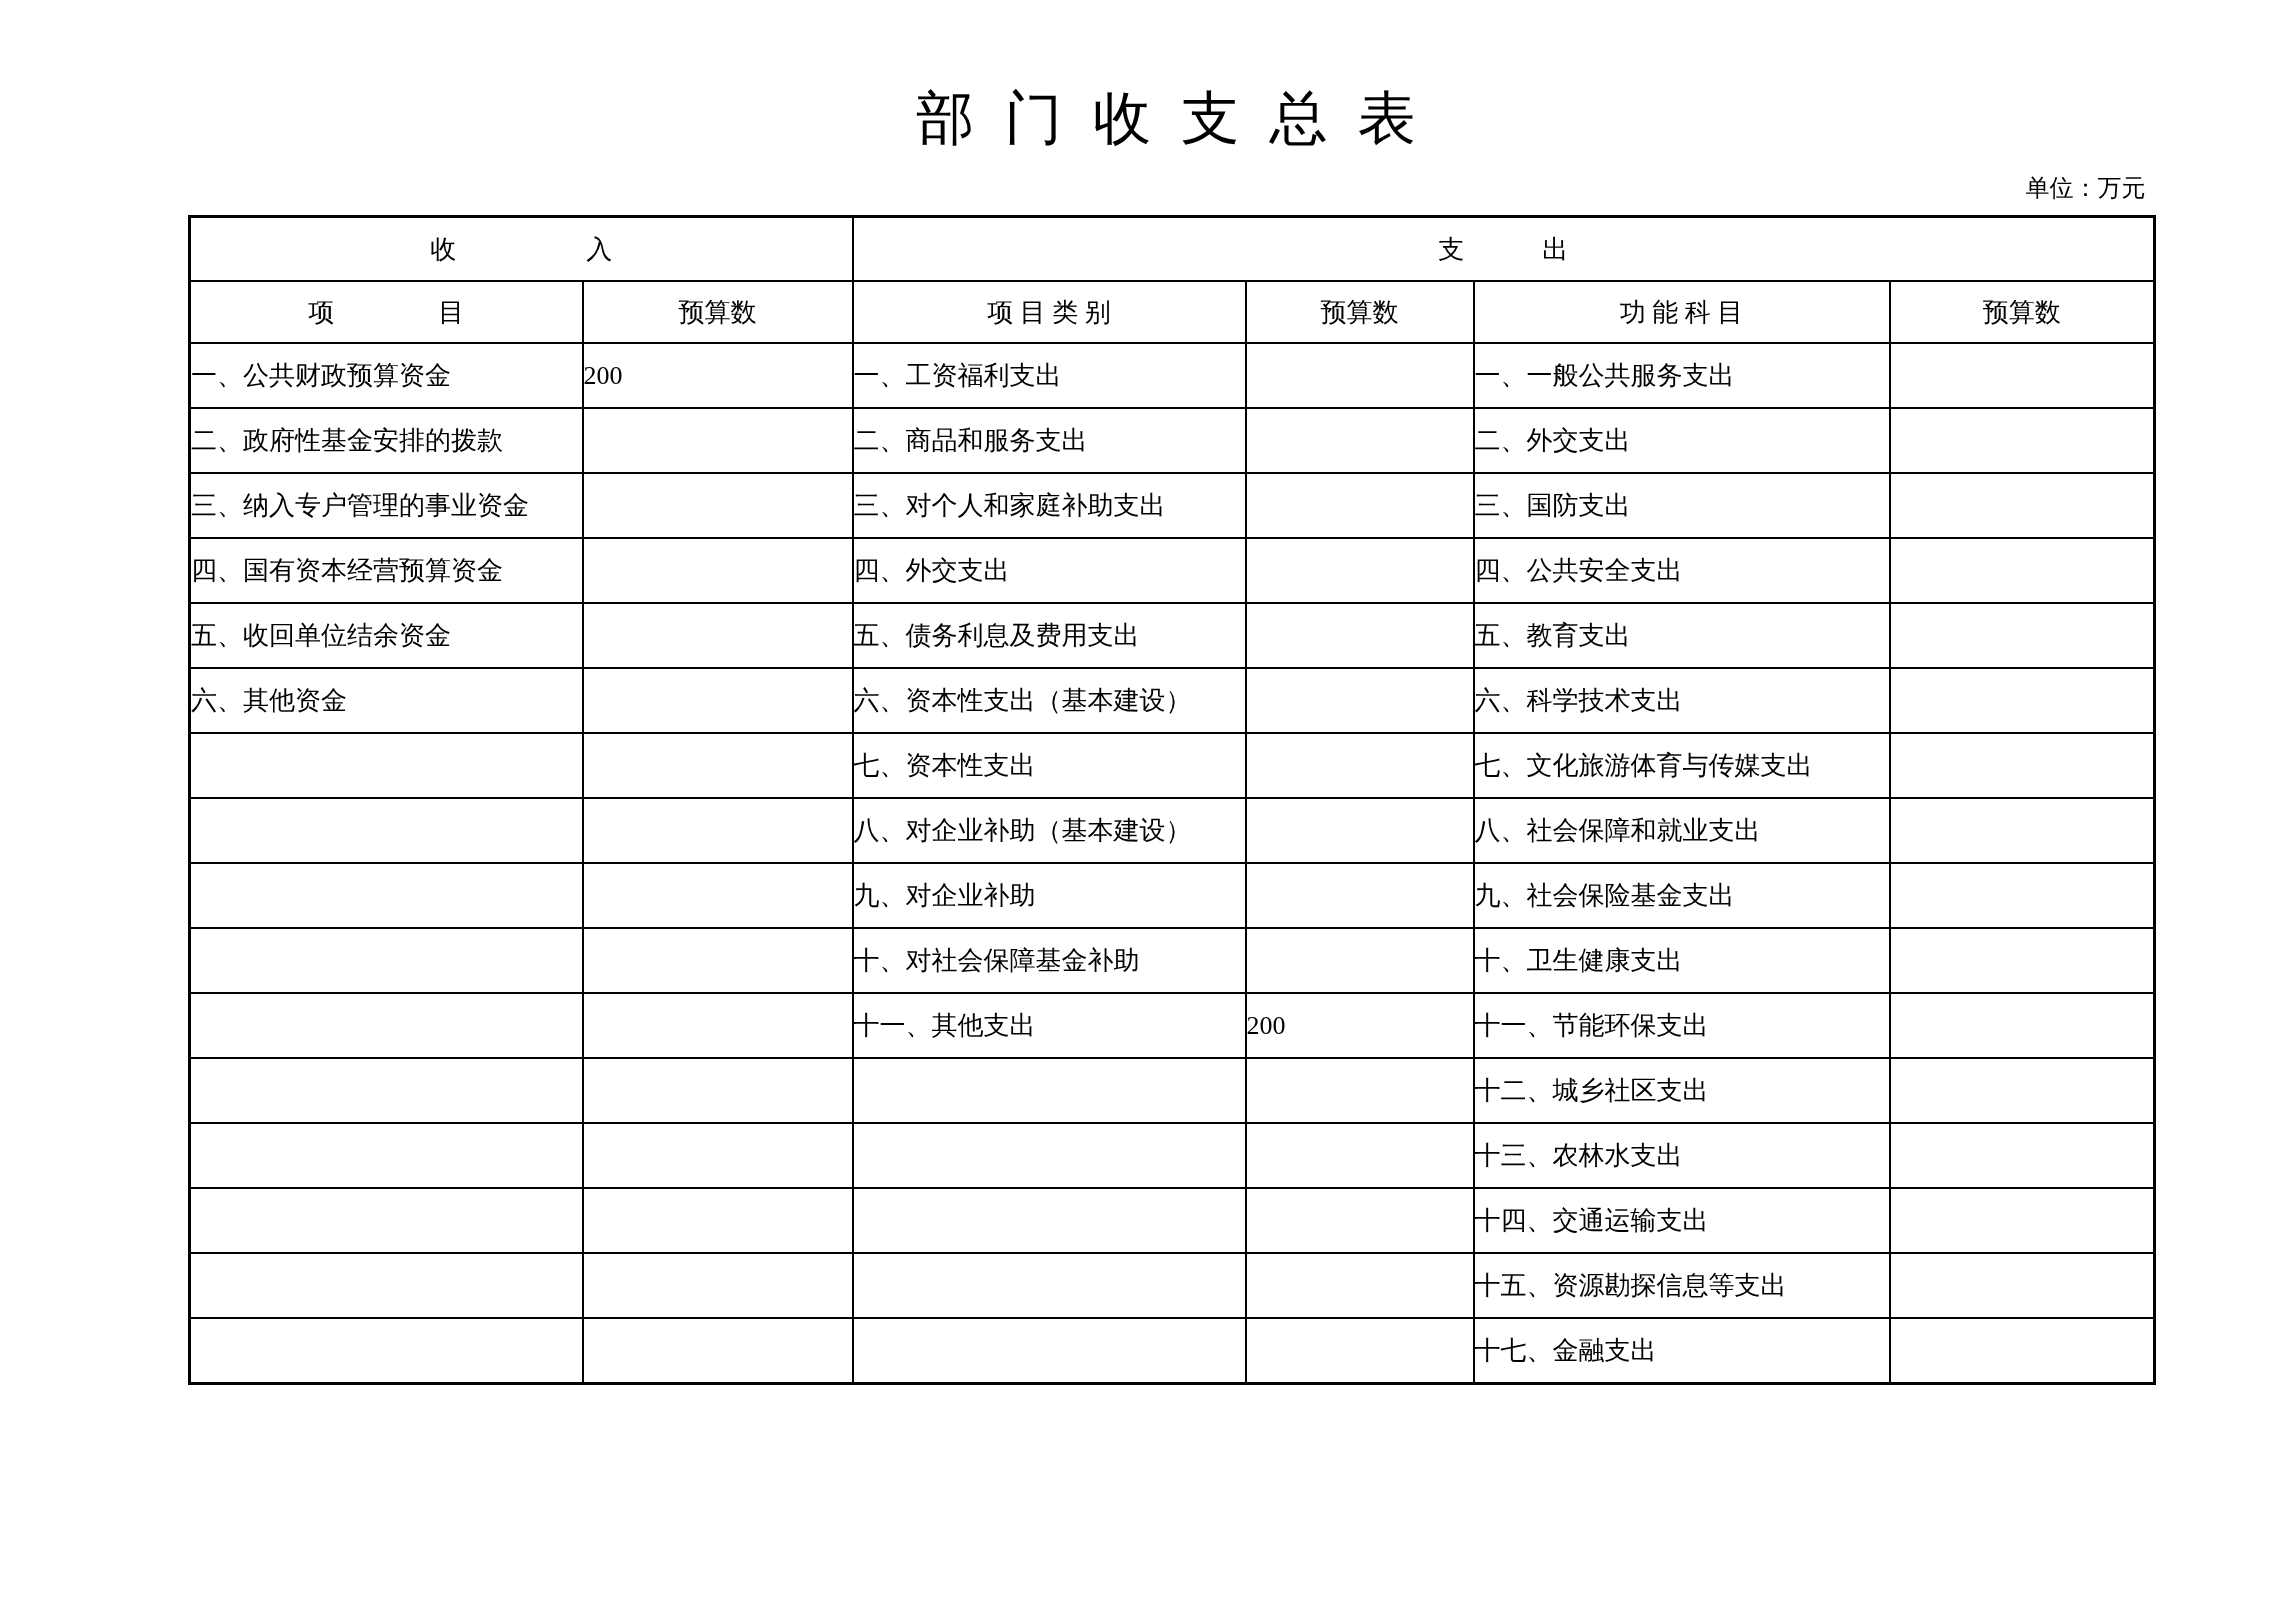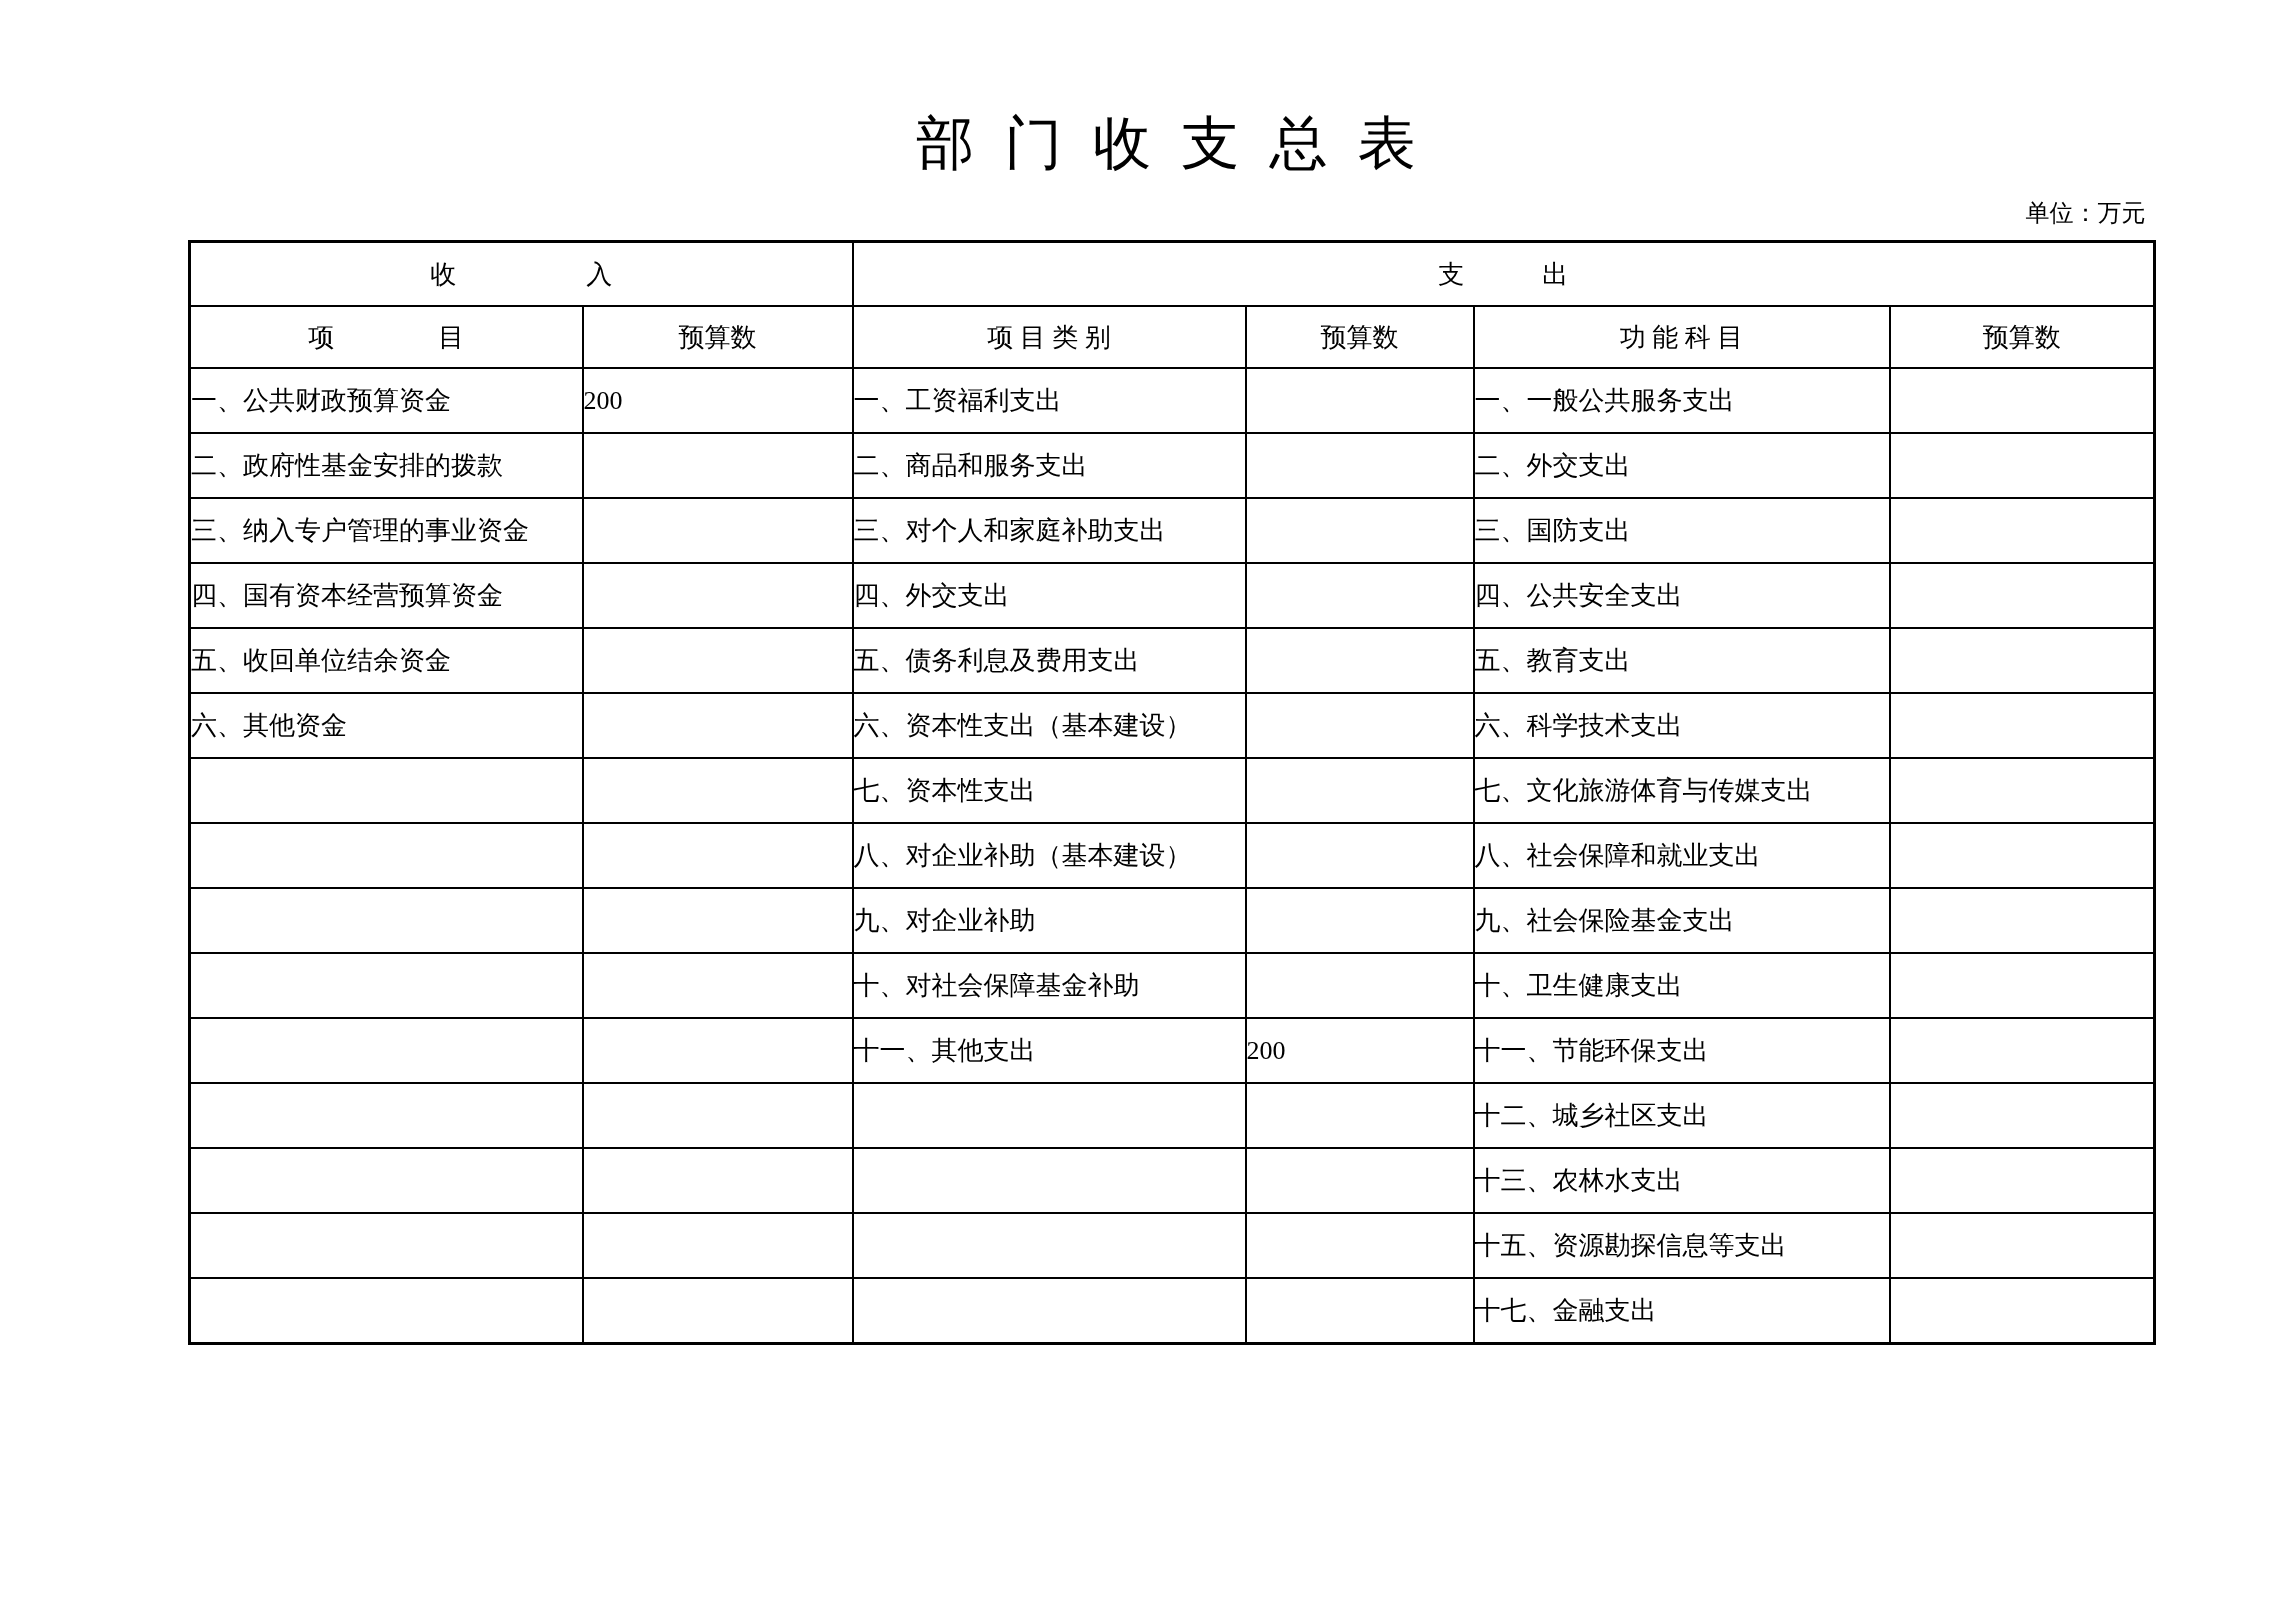--- a/index.html
+++ b/index.html
@@ -10,21 +10,21 @@
     font-family: "Liberation Serif", "DejaVu Serif", serif;
   }
   body {
     width: 2295px;
     height: 1623px;
     position: relative;
   }
   .sheet {
     width: 1964px;
     margin-left: 188px;
-    padding-top: 115px;
+    padding-top: 90px;
   }
   .page-title {
     margin: 0;
     font-size: 58px;
     font-weight: normal;
     text-align: center;
     letter-spacing: 7.9px;
     line-height: 1;
     white-space: pre;
   }
@@ -196,20 +196,28 @@
     <td class="cell item-cell"></td>
     <td class="cell num-cell"></td>
     <td class="cell item-cell">十三、农林水支出</td>
     <td class="cell num-cell"></td>
   </tr>
         <tr>
     <td class="cell item-cell"></td>
     <td class="cell num-cell"></td>
     <td class="cell item-cell"></td>
     <td class="cell num-cell"></td>
+    <td class="cell item-cell">十四、交通运输支出</td>
+    <td class="cell num-cell"></td>
+  </tr>
+        <tr>
+    <td class="cell item-cell"></td>
+    <td class="cell num-cell"></td>
+    <td class="cell item-cell"></td>
+    <td class="cell num-cell"></td>
     <td class="cell item-cell">十五、资源勘探信息等支出</td>
     <td class="cell num-cell"></td>
   </tr>
         <tr>
     <td class="cell item-cell"></td>
     <td class="cell num-cell"></td>
     <td class="cell item-cell"></td>
     <td class="cell num-cell"></td>
     <td class="cell item-cell">十七、金融支出</td>
     <td class="cell num-cell"></td>

